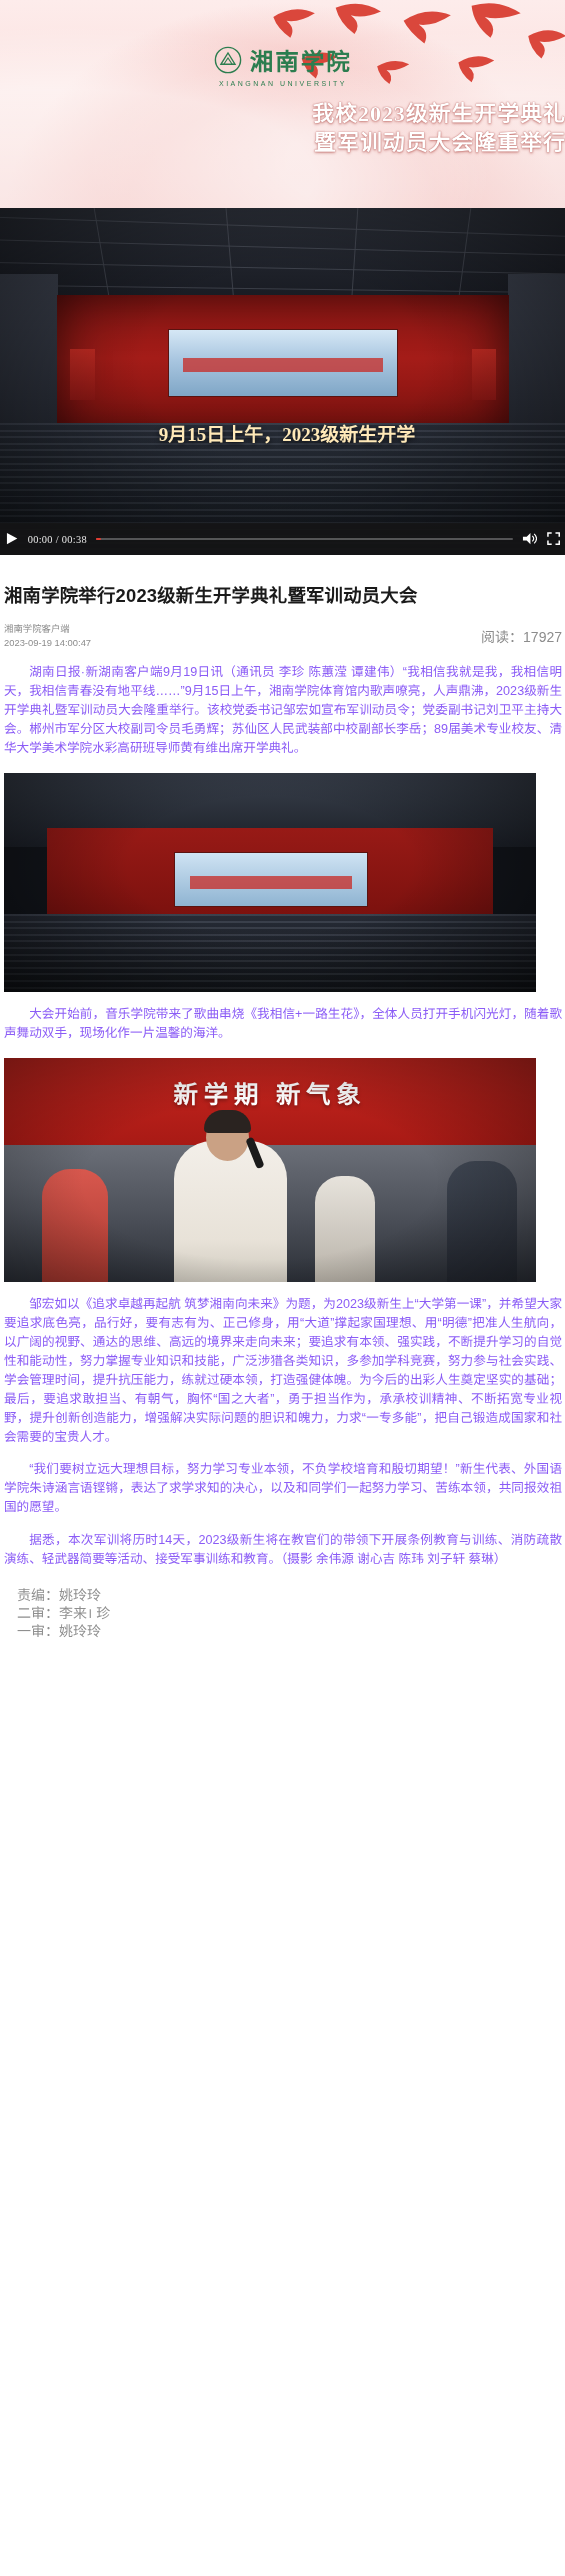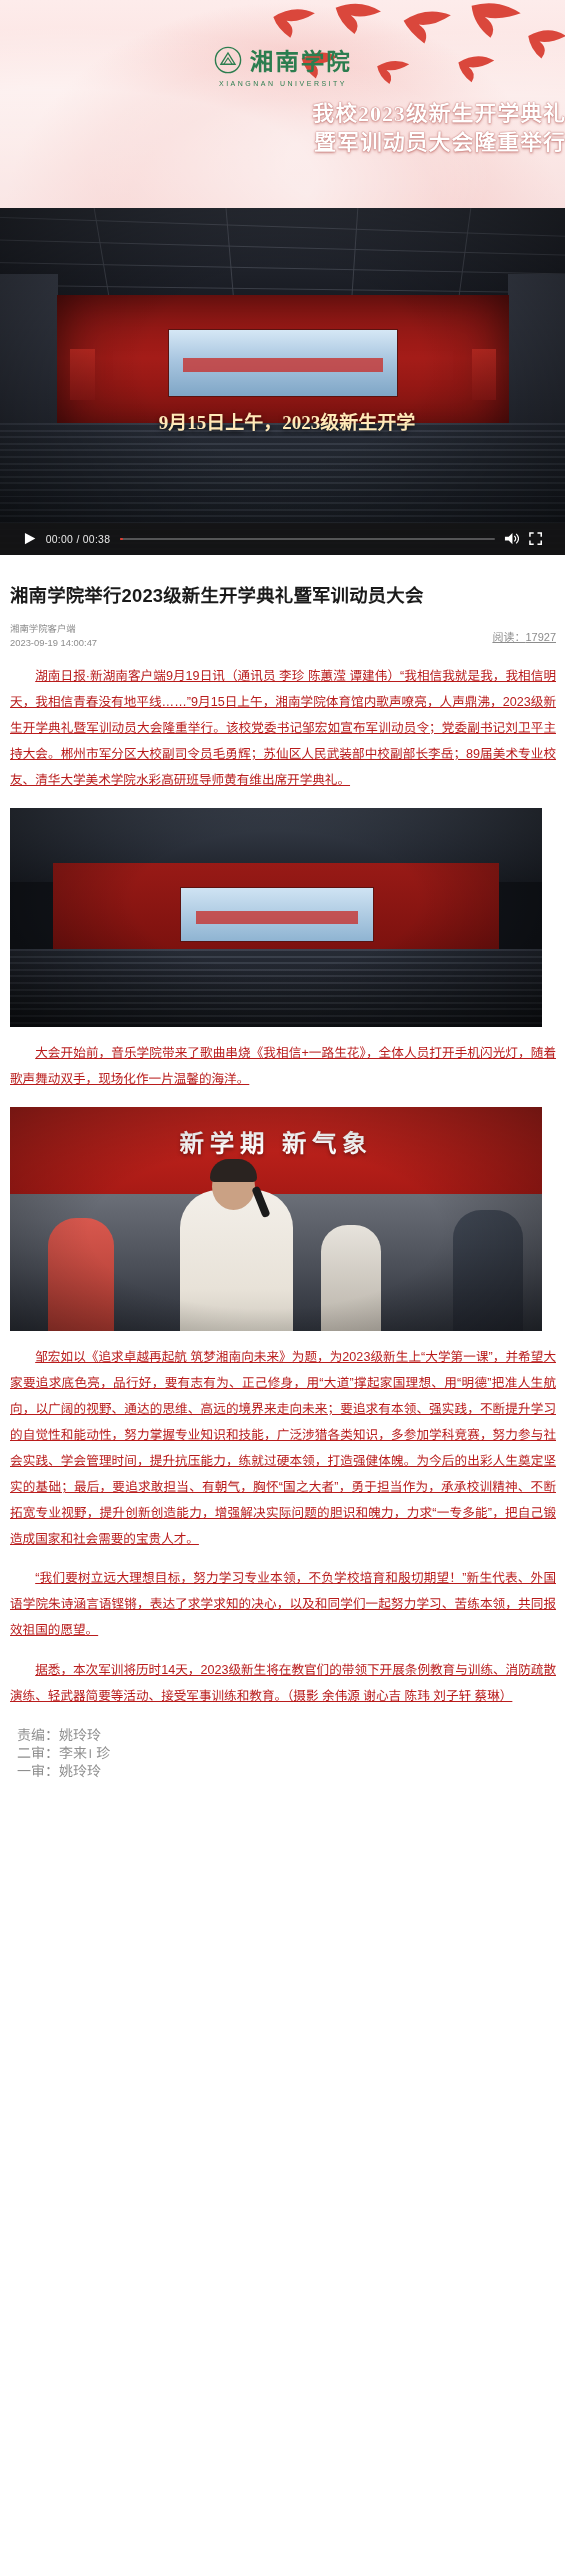--- a/index.html
+++ b/index.html
@@ -97,40 +97,40 @@
     position: absolute; top: 141px; height: 51px; width: 24.5px;
     background: linear-gradient(180deg,#c02a22,#8b1714);
   }
   .stage .vignette {
     position: absolute; inset: 0;
     background: radial-gradient(ellipse at 50% 45%, rgba(0,0,0,0) 35%, rgba(0,0,0,.55) 100%);
   }
   .controls {
     position: absolute; left: 0; right: 0; bottom: 0; height: 32px;
     background: rgba(20,20,22,.88);
-    display: flex; align-items: center; padding: 0 24px; gap: 9.4px;
+    display: flex; align-items: center; padding: 0 6px; gap: 9.4px; font-family: Liberation Serif, serif;
   }
   .ctrl-btn { color: #fff; display: flex; align-items: center; cursor: pointer; }
   .time { color: #e8e8e8; font-size: 10.4px; letter-spacing: 0.3px; white-space: nowrap; }
   .progress { flex: 1; height: 2.8px; background: rgba(255,255,255,.28); position: relative; border-radius: 1.9px; }
   .progress .fill { position: absolute; left:0; top:0; bottom:0; width: 1%; background:#e23b30; border-radius:1.9px; }
 
   
-  .article { padding: 15px 10px 0; }
+  .article { padding: 15px 4px 0; }
   .headline {
     font-size: 18.4px; line-height: 27px; font-weight: bold; color: #1a1a1a;
     font-family: "Liberation Sans", sans-serif; letter-spacing: 0.2px;
   }
   .meta { margin-top: 9.4px; display: flex; justify-content: space-between; align-items: center; }
   .meta-left { font-size: 9.4px; color: #8c8c8c; line-height: 14px; }
-  .meta-right { font-size: 11px; color: #8c8c8c; text-decoration: underline; }
+  .meta-right { font-size: 14px; color: #8c8c8c; }
 
   p.body {
-    font-size: 12.6px; line-height: 26px; color: #b91c1c; text-align: justify;
-    text-indent: 2em; margin: 13.2px 0 0; text-decoration: underline;
+    font-size: 12.6px; line-height: 19px; color: #8b5cf6; text-align: justify;
+    text-indent: 2em; margin: 13.2px 0 0;
   }
 
   
   .photo { width: 532px; margin: 15px 0 0; position: relative; overflow: hidden; }
   .photo.hall { height: 219px; background: #12151b; }
   .photo.singer { height: 224px; background: #1b1f26; }
 
   .hall-inner { position: absolute; inset: 0; }
   .hall-inner .ceil {
     position:absolute; top:0; left:0; right:0; height:74px;
@@ -253,21 +253,21 @@
       <div class="backwall"></div>
       <div class="banner" style="left:70px"></div>
       <div class="banner" style="right:70px"></div>
       <div class="screen">
         <div class="screen-band"></div>
       </div>
       <div class="crowd"></div>
       <div class="vignette"></div>
     </div>
 
-    <div style="position:absolute;left:0;right:0;top:200px;text-align:center;color:#ffe9b8;font-family:'Liberation Serif',serif;font-weight:bold;font-size:19px;line-height:30px;text-shadow:0 1.9px 5.7px rgba(0,0,0,.7);margin-left:8px;">
+    <div style="position:absolute;left:0;right:0;top:212px;text-align:center;color:#ffe9b8;font-family:'Liberation Serif',serif;font-weight:bold;font-size:19px;line-height:30px;text-shadow:0 1.9px 5.7px rgba(0,0,0,.7);margin-left:8px;">
       <div>9月15日上午，2023级新生开学</div>
     </div>
 
     <div class="controls">
       <span class="ctrl-btn">
         <svg width="12.3" height="13.2" viewBox="0 0 13 14">
             <polygon points="1,1 12,7 1,13" fill="#ffffff"></polygon>
           </svg>
       </span>
       <span class="time">00:00 / 00:38</span>

